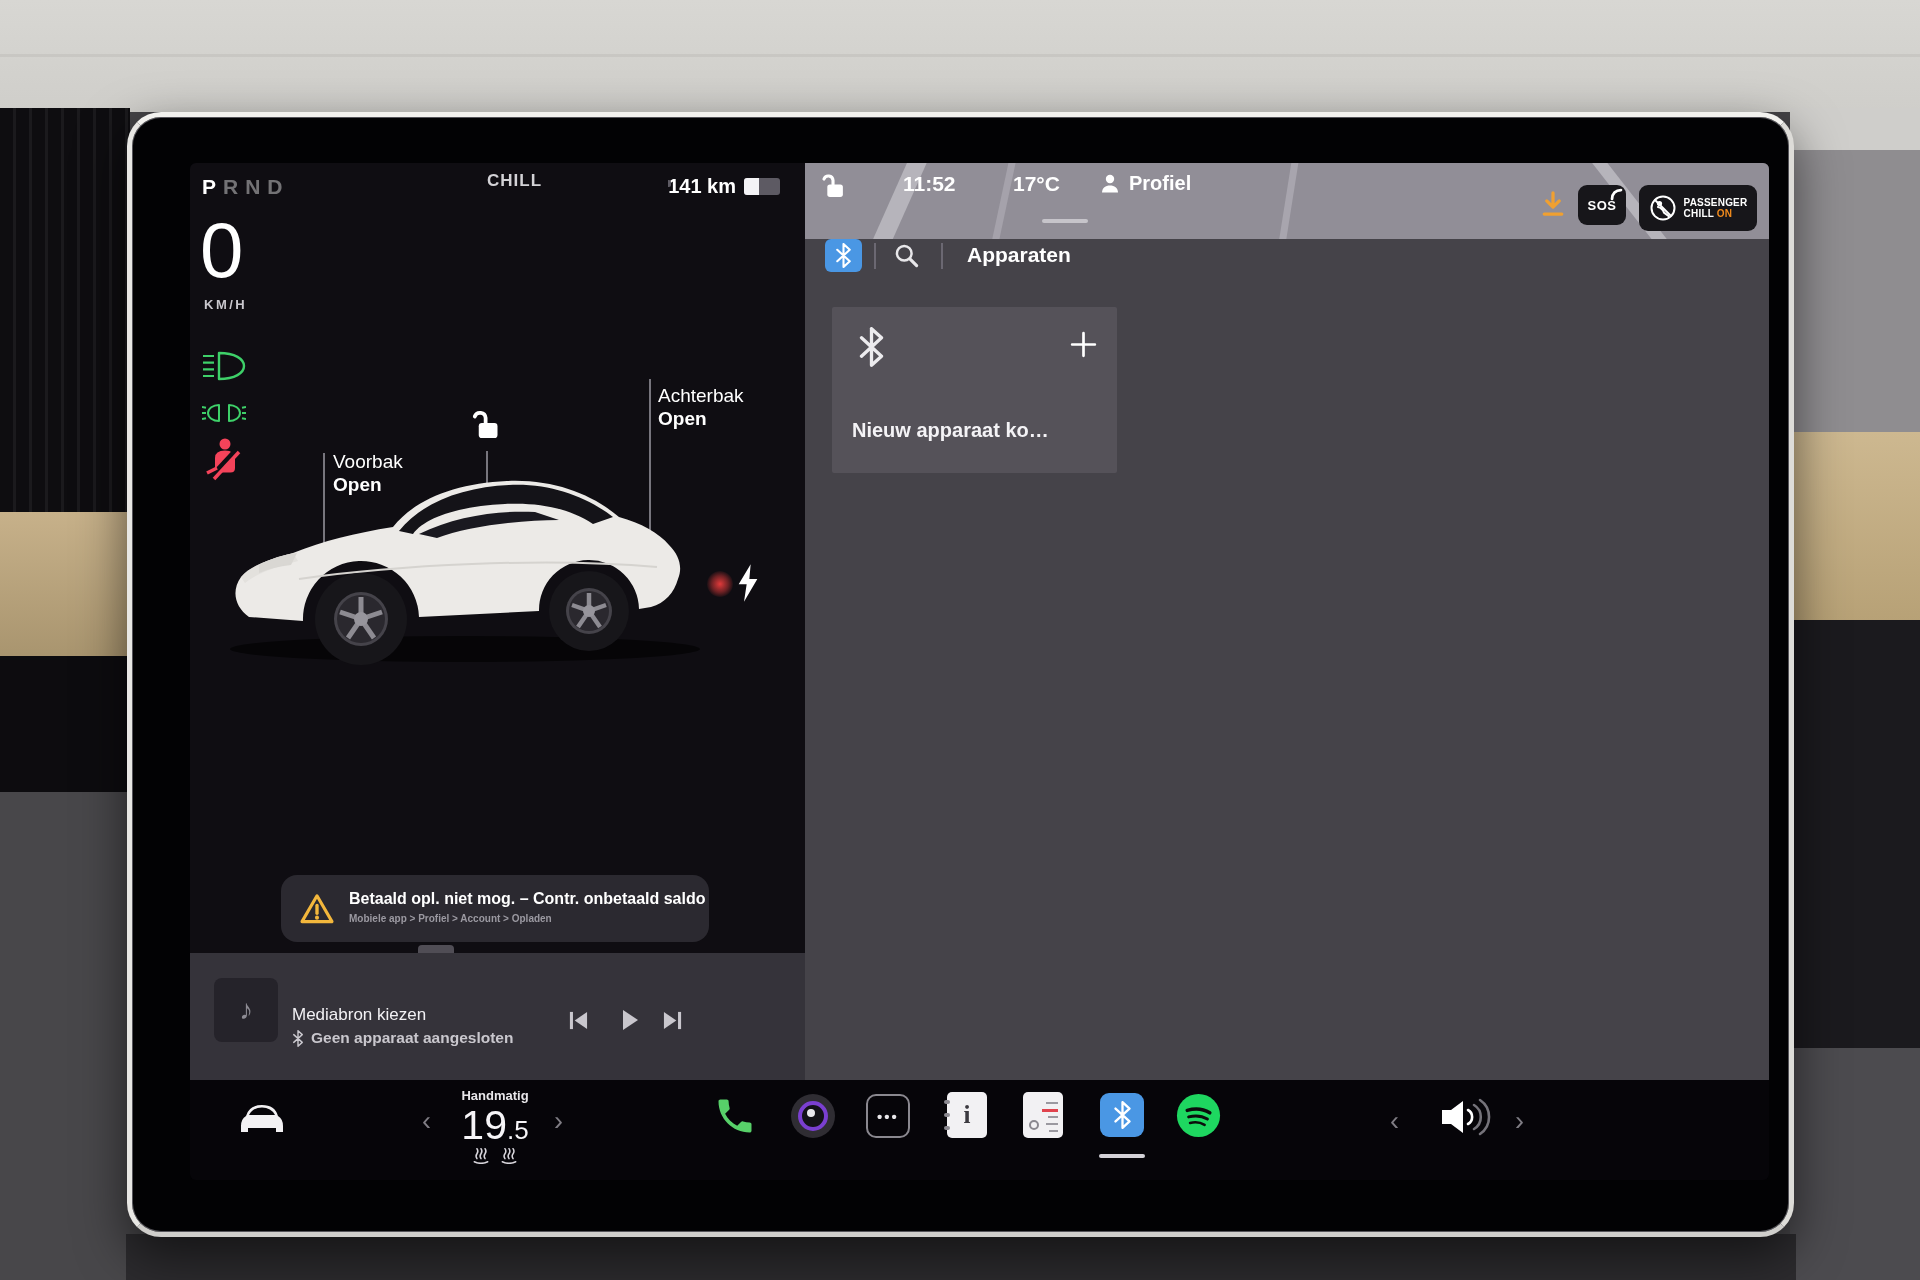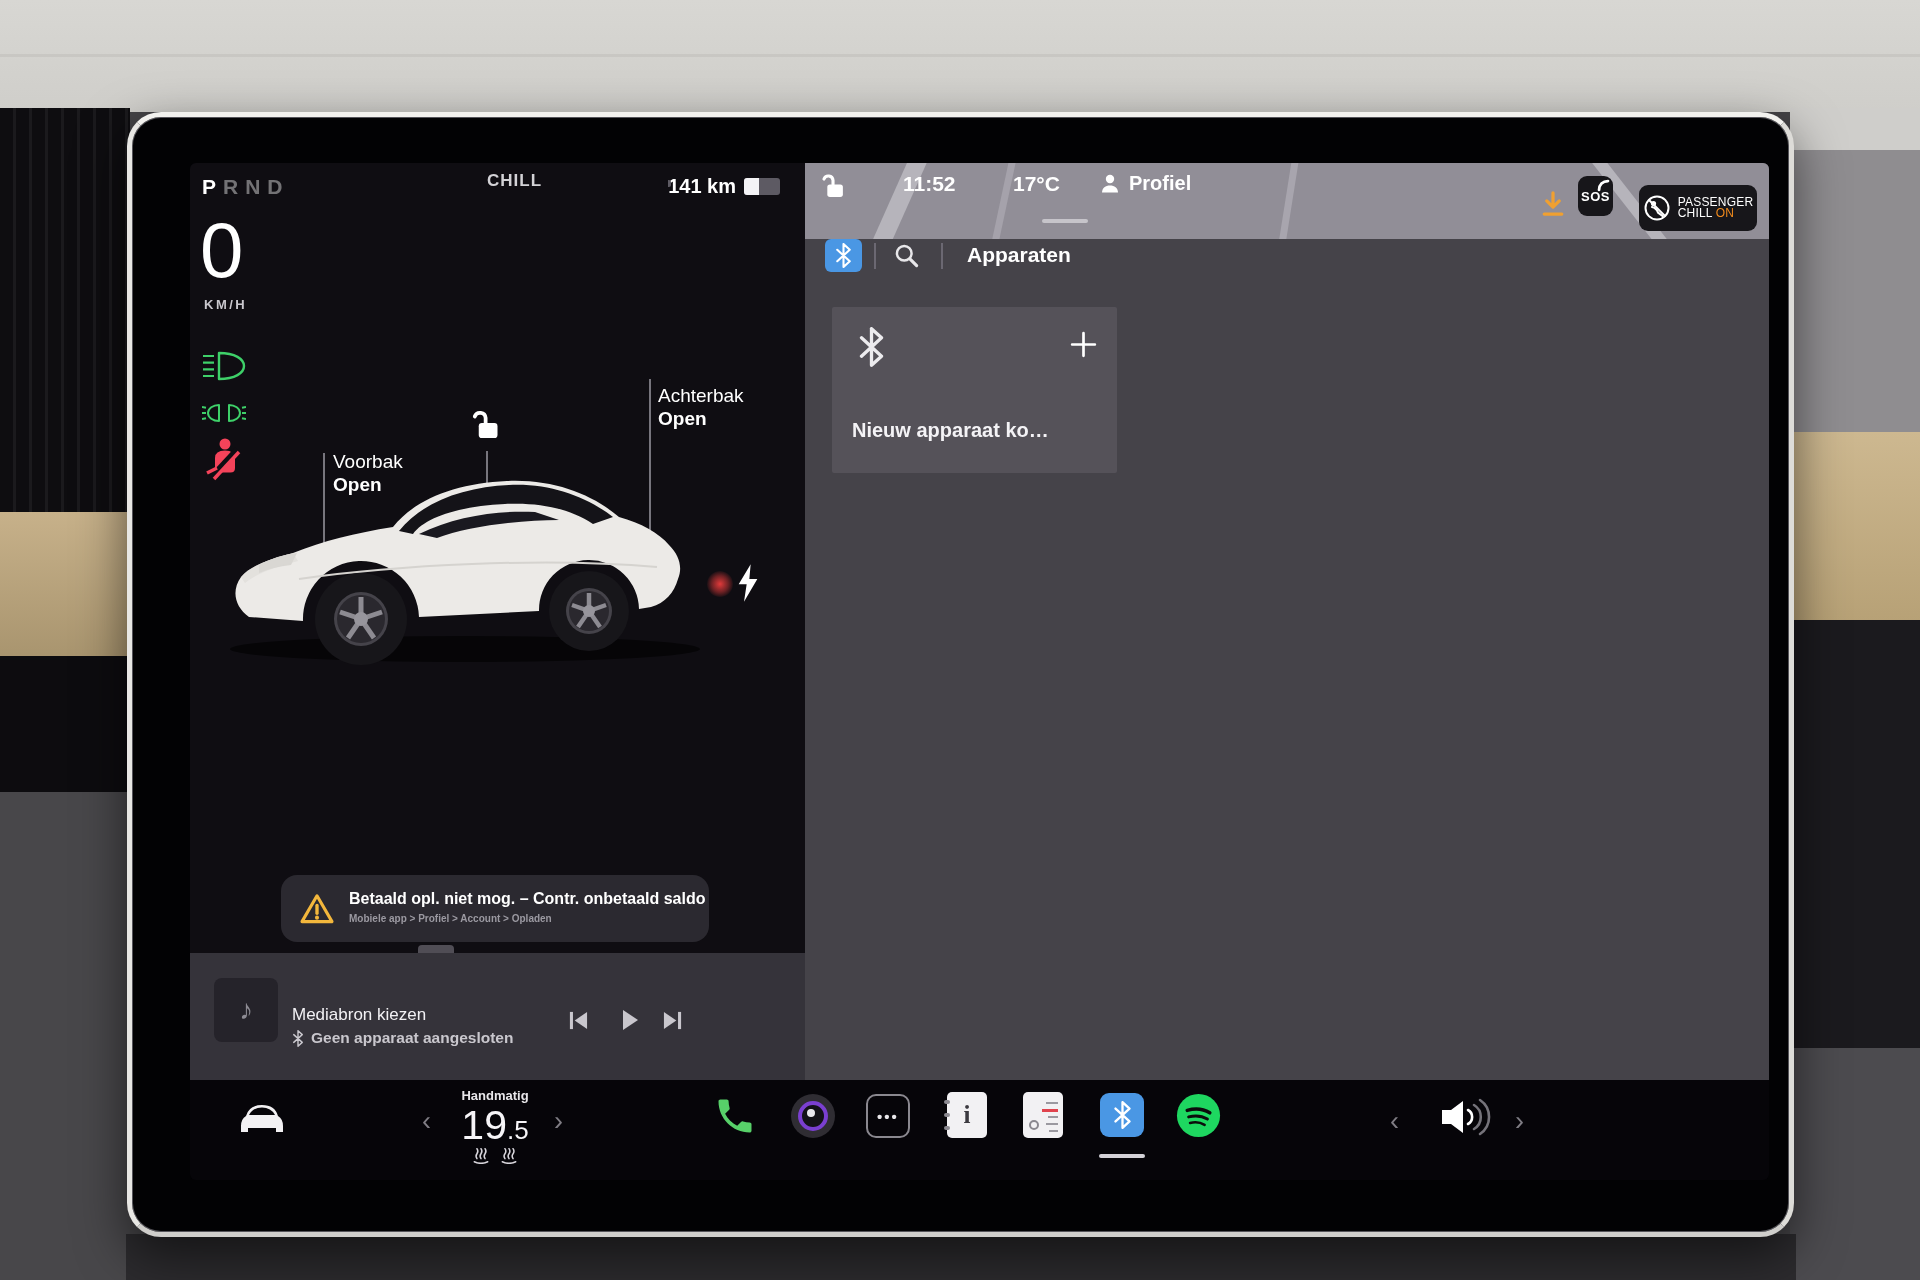--- a/index.html
+++ b/index.html
@@ -97,24 +97,24 @@
     box-sizing:border-box;position:relative;}
   .dashcam .dot{position:absolute;left:5px;top:4px;width:8px;height:8px;border-radius:50%;background:#e9e8ec;}
 
   
   .rpanel{left:615px;top:0;width:964px;height:917px;background:#454349;}
   .map{left:0;top:0;width:964px;height:76px;background:#918e97;overflow:hidden;}
   .road{position:absolute;background:#b6b4bb;}
   .map-handle{left:237px;top:56px;width:46px;height:4px;border-radius:2px;background:#c6c4ca;}
   .sb-text{font-size:21px;font-weight:700;color:#fff;}
   .badge{background:#17161a;border-radius:9px;display:flex;align-items:center;justify-content:center;color:#fff;}
-  .sos-badge{left:773px;top:13px;width:35px;height:40px;position:absolute;}
+  .sos-badge{left:773px;top:22px;width:48px;height:40px;position:absolute;}
   .sos-text{font-size:13px;font-weight:700;letter-spacing:.5px;}
   .airbag-badge{left:834px;top:22px;width:118px;height:46px;gap:7px;position:absolute;}
-  .airbag-text{font-size:12px;font-weight:400;line-height:11px;color:#fff;letter-spacing:.2px;}
+  .airbag-text{font-size:10px;font-weight:700;line-height:11px;color:#fff;letter-spacing:.2px;}
   .airbag-on{color:#f08a1d;}
   .bt-tab{left:20px;top:76px;width:37px;height:33px;border-radius:6px;background:#4a97e4;
     display:flex;align-items:center;justify-content:center;color:#fff;}
   .hdr-divider{width:2px;height:26px;background:#6b6872;}
   .panel-title{font-size:21px;font-weight:700;color:#fff;}
   .device-card{left:27px;top:144px;width:285px;height:166px;border-radius:2px;background:#555259;}
   .card-label{left:20px;top:112px;font-size:20px;font-weight:700;color:#f4f3f6;}
 
   svg{display:block;}
 </style>

